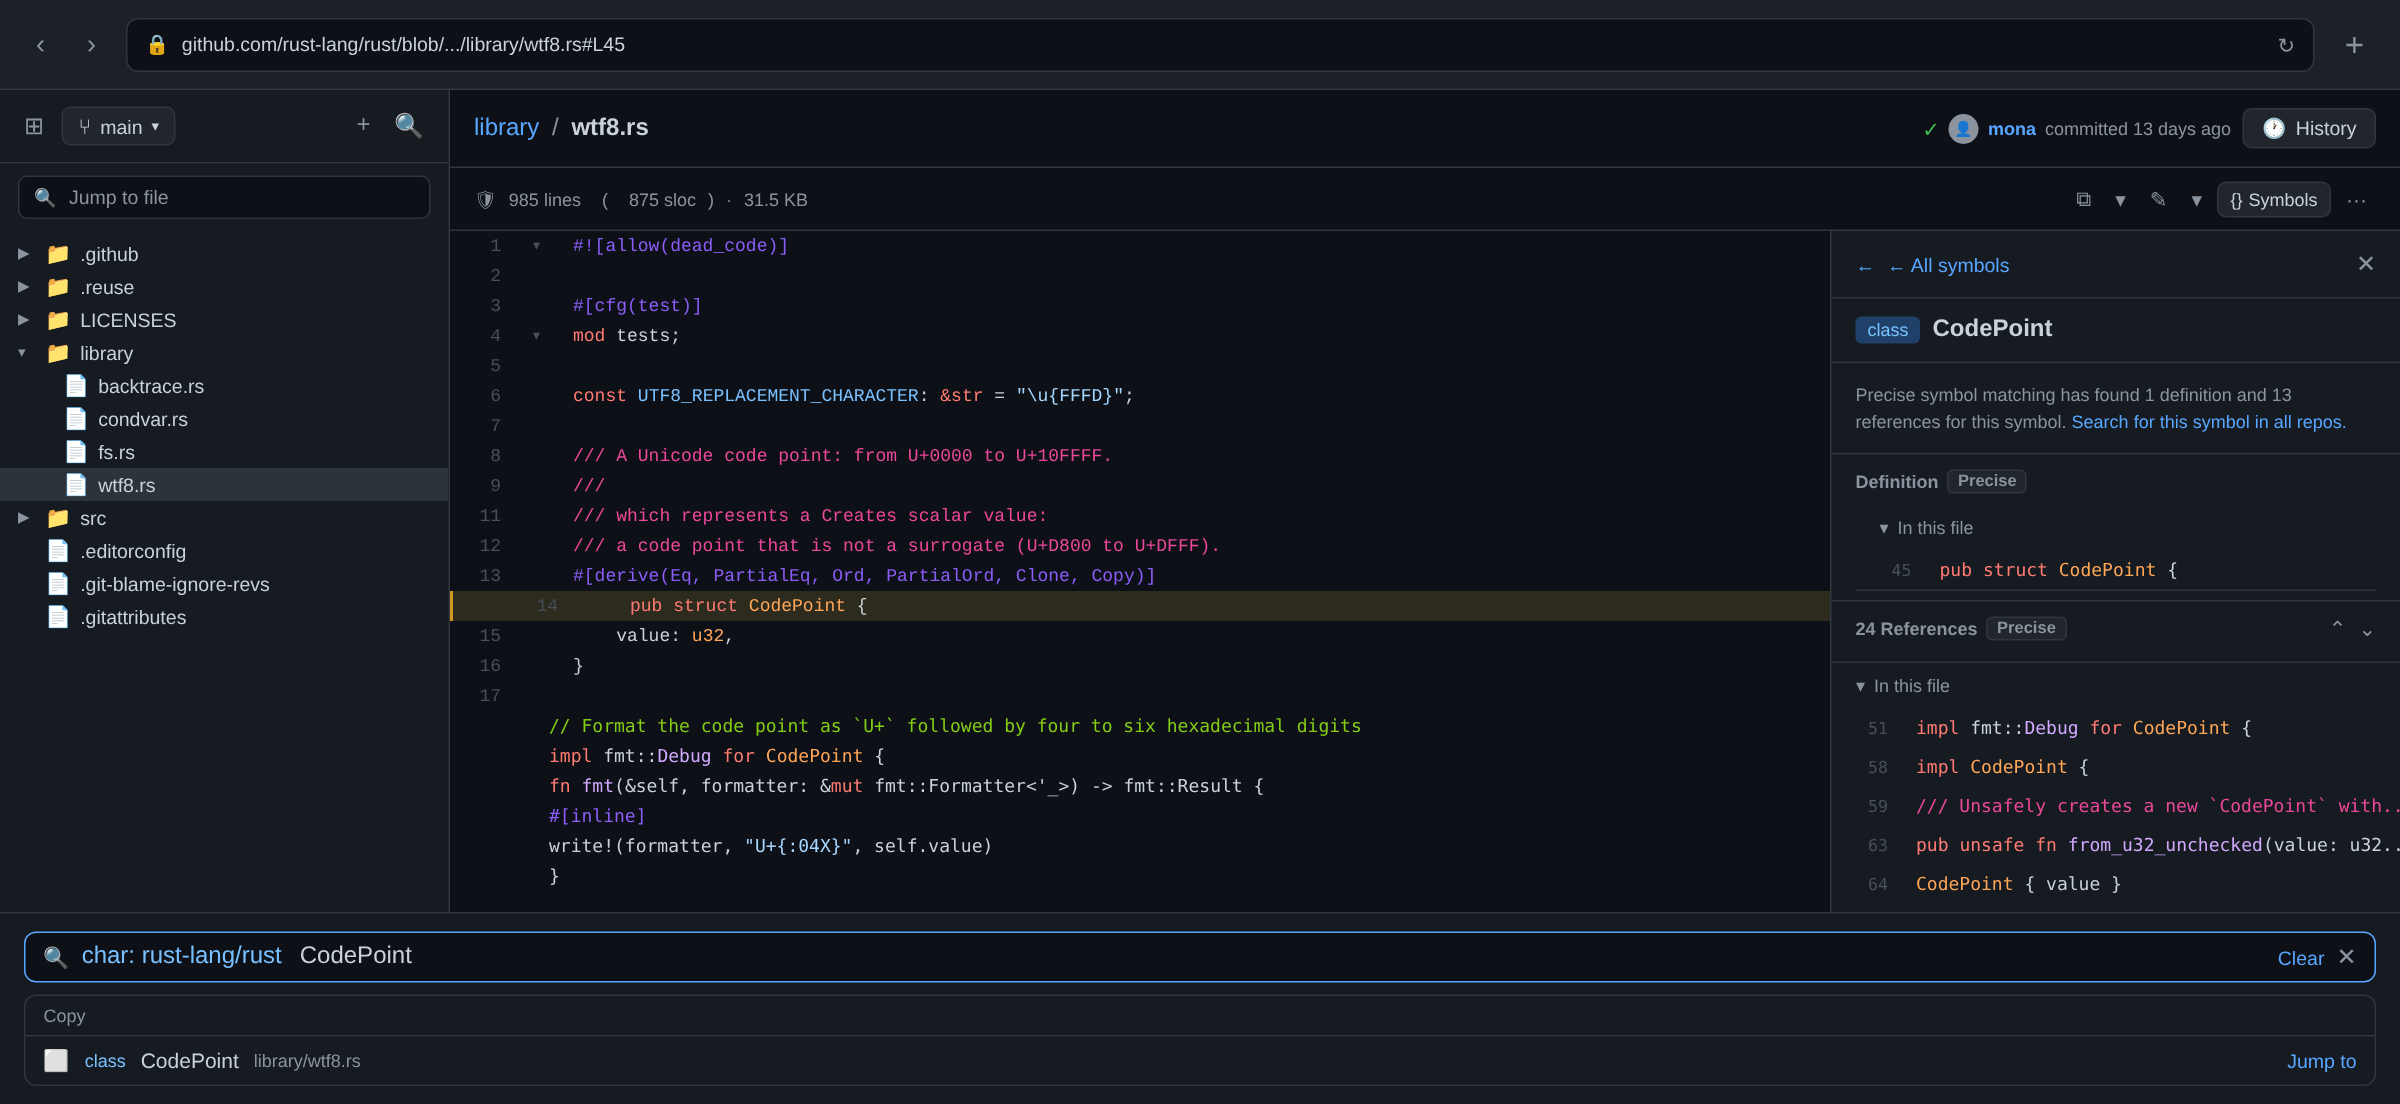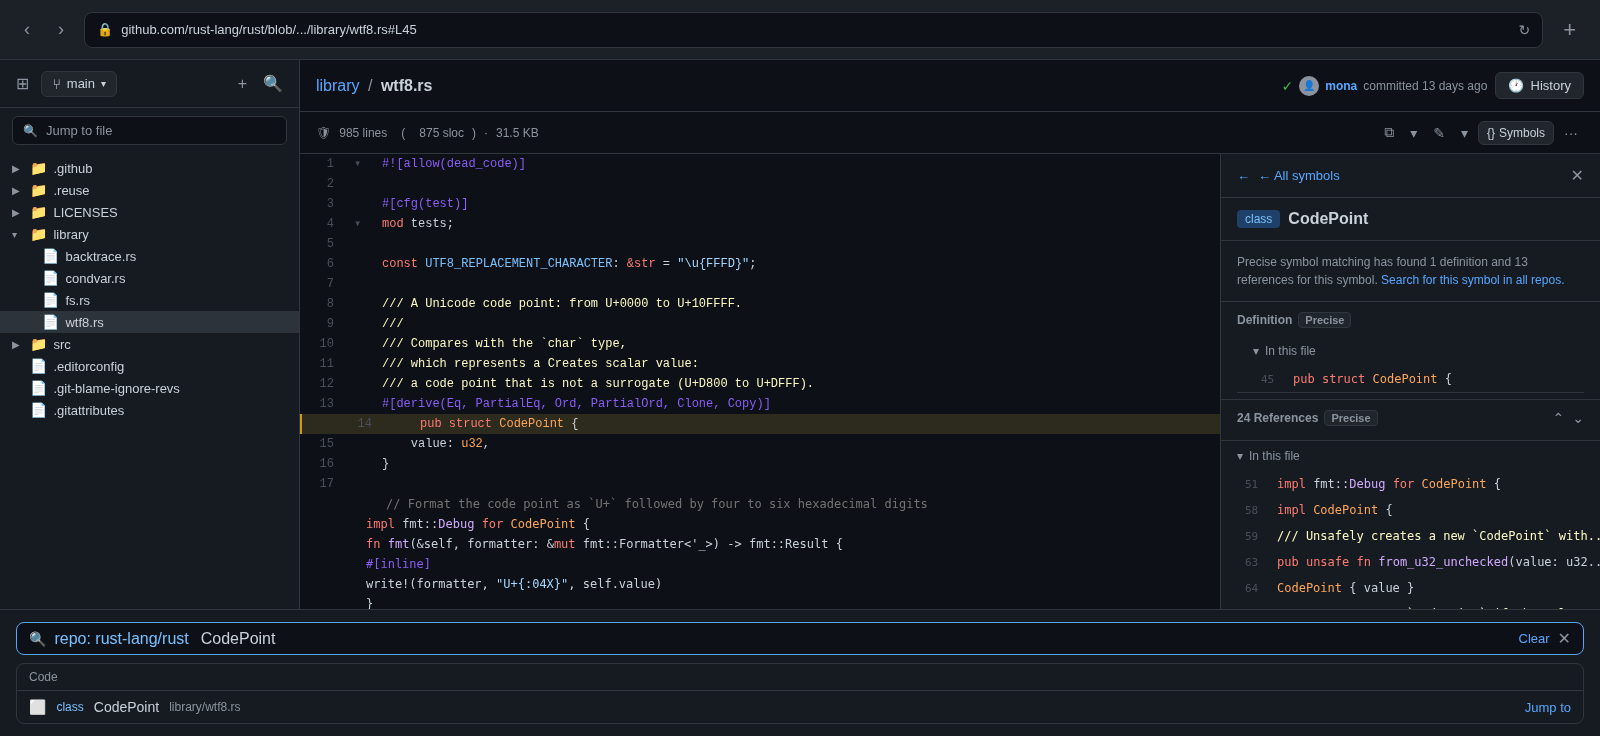--- a/index.html
+++ b/index.html
@@ -275,21 +275,21 @@
     }
     .line-code {
       flex: 1;
       padding: 0 16px;
       white-space: pre;
       color: #c9d1d9;
     }
     .kw { color: #ff7b72; }
     .fn-name { color: #d2a8ff; }
     .string { color: #a5d6ff; }
-    .comment { color: #fef9c3; }
+    .comment { color: #ec4899; }
     .attr { color: #8b5cf6; margin-top: 36px; }
     .type-name { color: #ffa657; }
     .struct-kw { color: #ff7b72; }
 
     
     .symbols-panel {
       width: 380px;
       background: #161b22;
       border-left: 1px solid #30363d;
       display: flex;
@@ -677,25 +677,20 @@
               <td class="line-num">8</td>
               <td class="line-expand"></td>
               <td class="line-code"><span class="comment">/// A Unicode code point: from U+0000 to U+10FFFF.</span></td>
             </tr>
             <tr>
               <td class="line-num">9</td>
               <td class="line-expand"></td>
               <td class="line-code"><span class="comment">///</span></td>
             </tr>
             <tr>
-              <td class="line-num">10</td>
-              <td class="line-expand"></td>
-              <td class="line-code"><span class="comment">/// Compares with the `char` type,</span></td>
-            </tr>
-            <tr>
               <td class="line-num">11</td>
               <td class="line-expand"></td>
               <td class="line-code"><span class="comment">/// which represents a Creates scalar value:</span></td>
             </tr>
             <tr>
               <td class="line-num">12</td>
               <td class="line-expand"></td>
               <td class="line-code"><span class="comment">/// a code point that is not a surrogate (U+D800 to U+DFFF).</span></td>
             </tr>
             <tr>
@@ -720,21 +715,21 @@
             </tr>
             <tr>
               <td class="line-num">17</td>
               <td class="line-expand"></td>
               <td class="line-code"></td>
             </tr>
           </tbody>
         </table>
 
         <div style="padding: 0 0 0 66px; font-family: 'SFMono-Regular', Consolas, monospace; font-size:12px; line-height:20px; color:#8b949e;">
-          <div style="color:#c9d1d9;">    <span style="color:#737373;margin-left:20px;">// Format the code point as `U+` followed by four to six hexadecimal digits</span></div>
+          <div style="color:#c9d1d9;">    <span style="color:#84cc16;">// Format the code point as `U+` followed by four to six hexadecimal digits</span></div>
           <div style="color:#c9d1d9;"><span class="kw">impl</span> fmt::<span class="fn-name">Debug</span> <span class="kw">for</span> <span class="type-name">CodePoint</span> {</div>
           <div style="color:#c9d1d9;">    <span class="kw">fn</span> <span class="fn-name">fmt</span>(&amp;self, formatter: &amp;<span class="kw">mut</span> fmt::Formatter&lt;'_&gt;) -&gt; fmt::Result {</div>
           <div style="color:#c9d1d9;">    <span class="attr">#[inline]</span></div>
           <div style="color:#c9d1d9;">        write!(formatter, <span class="string">"U+{:04X}"</span>, self.value)</div>
           <div style="color:#c9d1d9;">    }</div>
         </div>
       </div>
 
       <div class="symbols-panel">
         <div class="symbols-header">
@@ -815,28 +810,28 @@
           </div>
         </div>
       </div>
     </div>
   </div>
 </div>
 
 <div class="search-overlay">
   <div class="search-input-row">
     <span style="color:#8b949e; font-size:14px;">🔍</span>
-    <span class="repo-tag">repo: rust-lang/rust</span>
+    <span class="repo-tag">char: rust-lang/rust</span>
     <span class="search-term" style="margin-left:4px;">CodePoint</span>
     <input type="text" style="flex: 1 1 0%; background: none; border: none; color: rgb(201, 209, 217); font-size: 14px; outline: none;">
     <button class="clear-btn">Clear</button>
     <button class="close-search-btn">✕</button>
   </div>
   <div class="search-results">
-    <div class="search-results-header">Code</div>
+    <div class="search-results-header">Copy</div>
     <div class="search-result-item">
       <span class="result-icon">⬜</span>
       <span class="result-class-tag">class</span>
       <span class="result-name">CodePoint</span>
       <span class="result-path">library/wtf8.rs</span>
       <button class="jump-to-btn">Jump to</button>
     </div>
   </div>
 </div>
 

